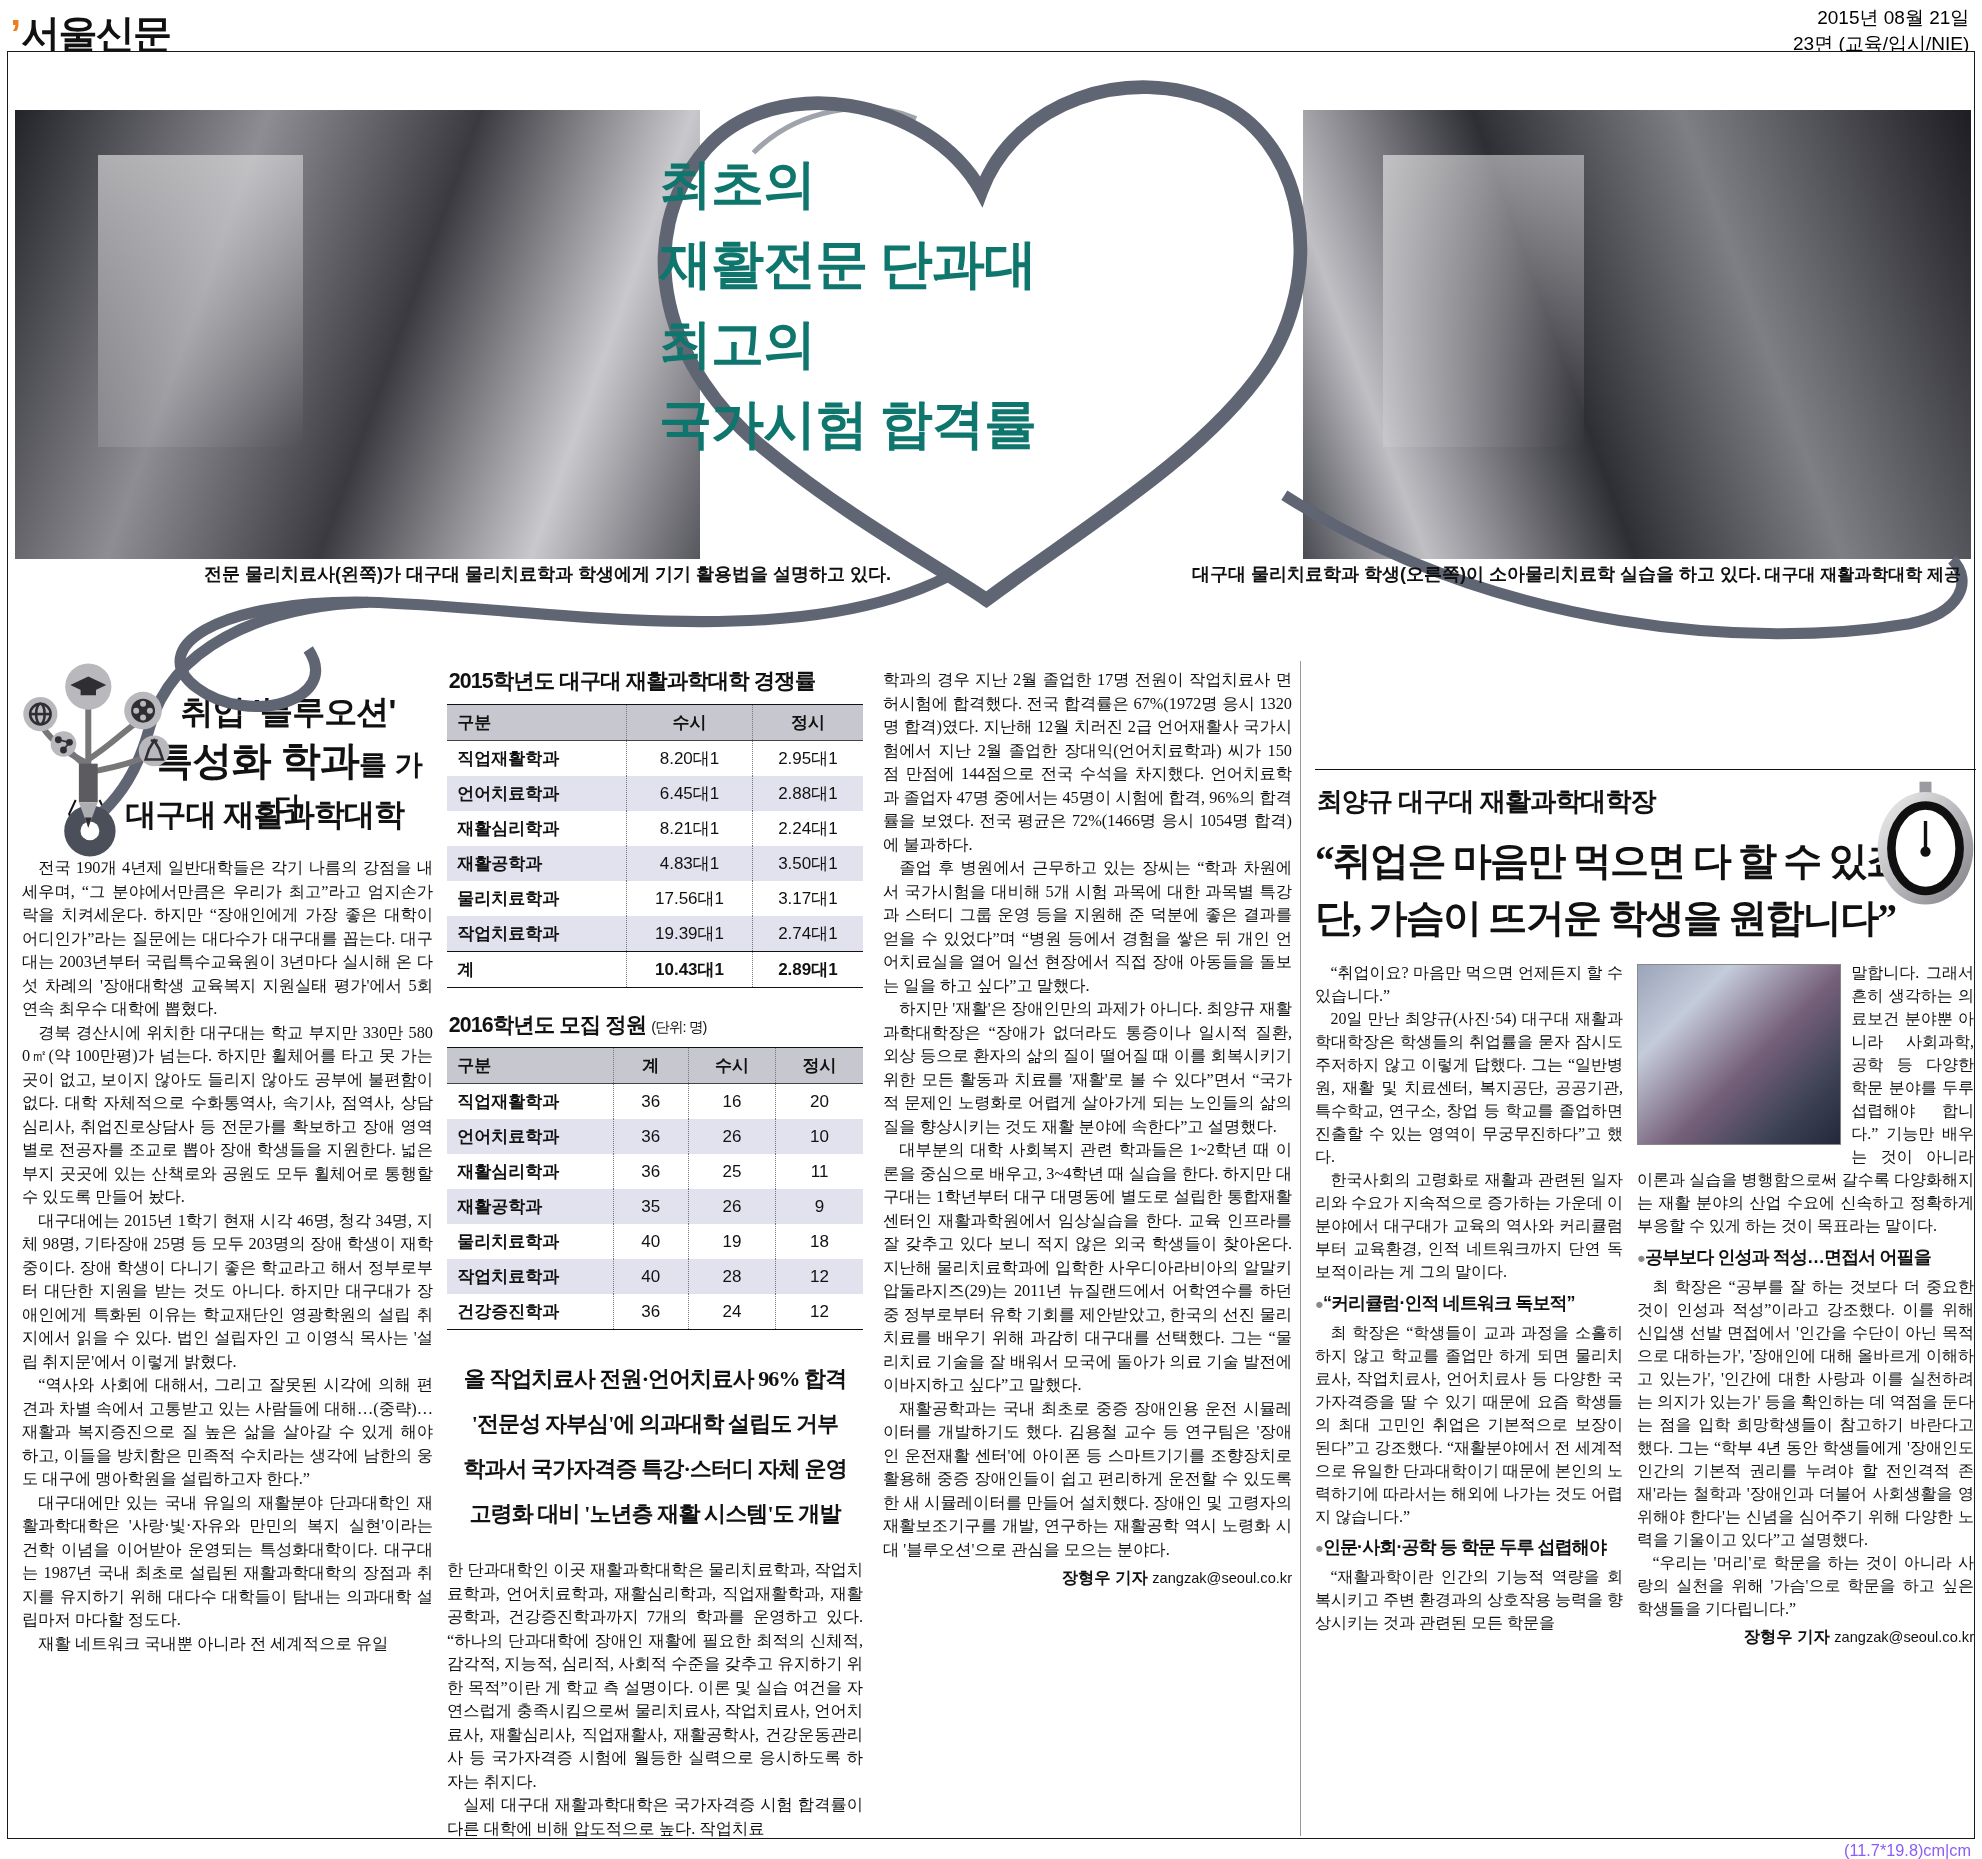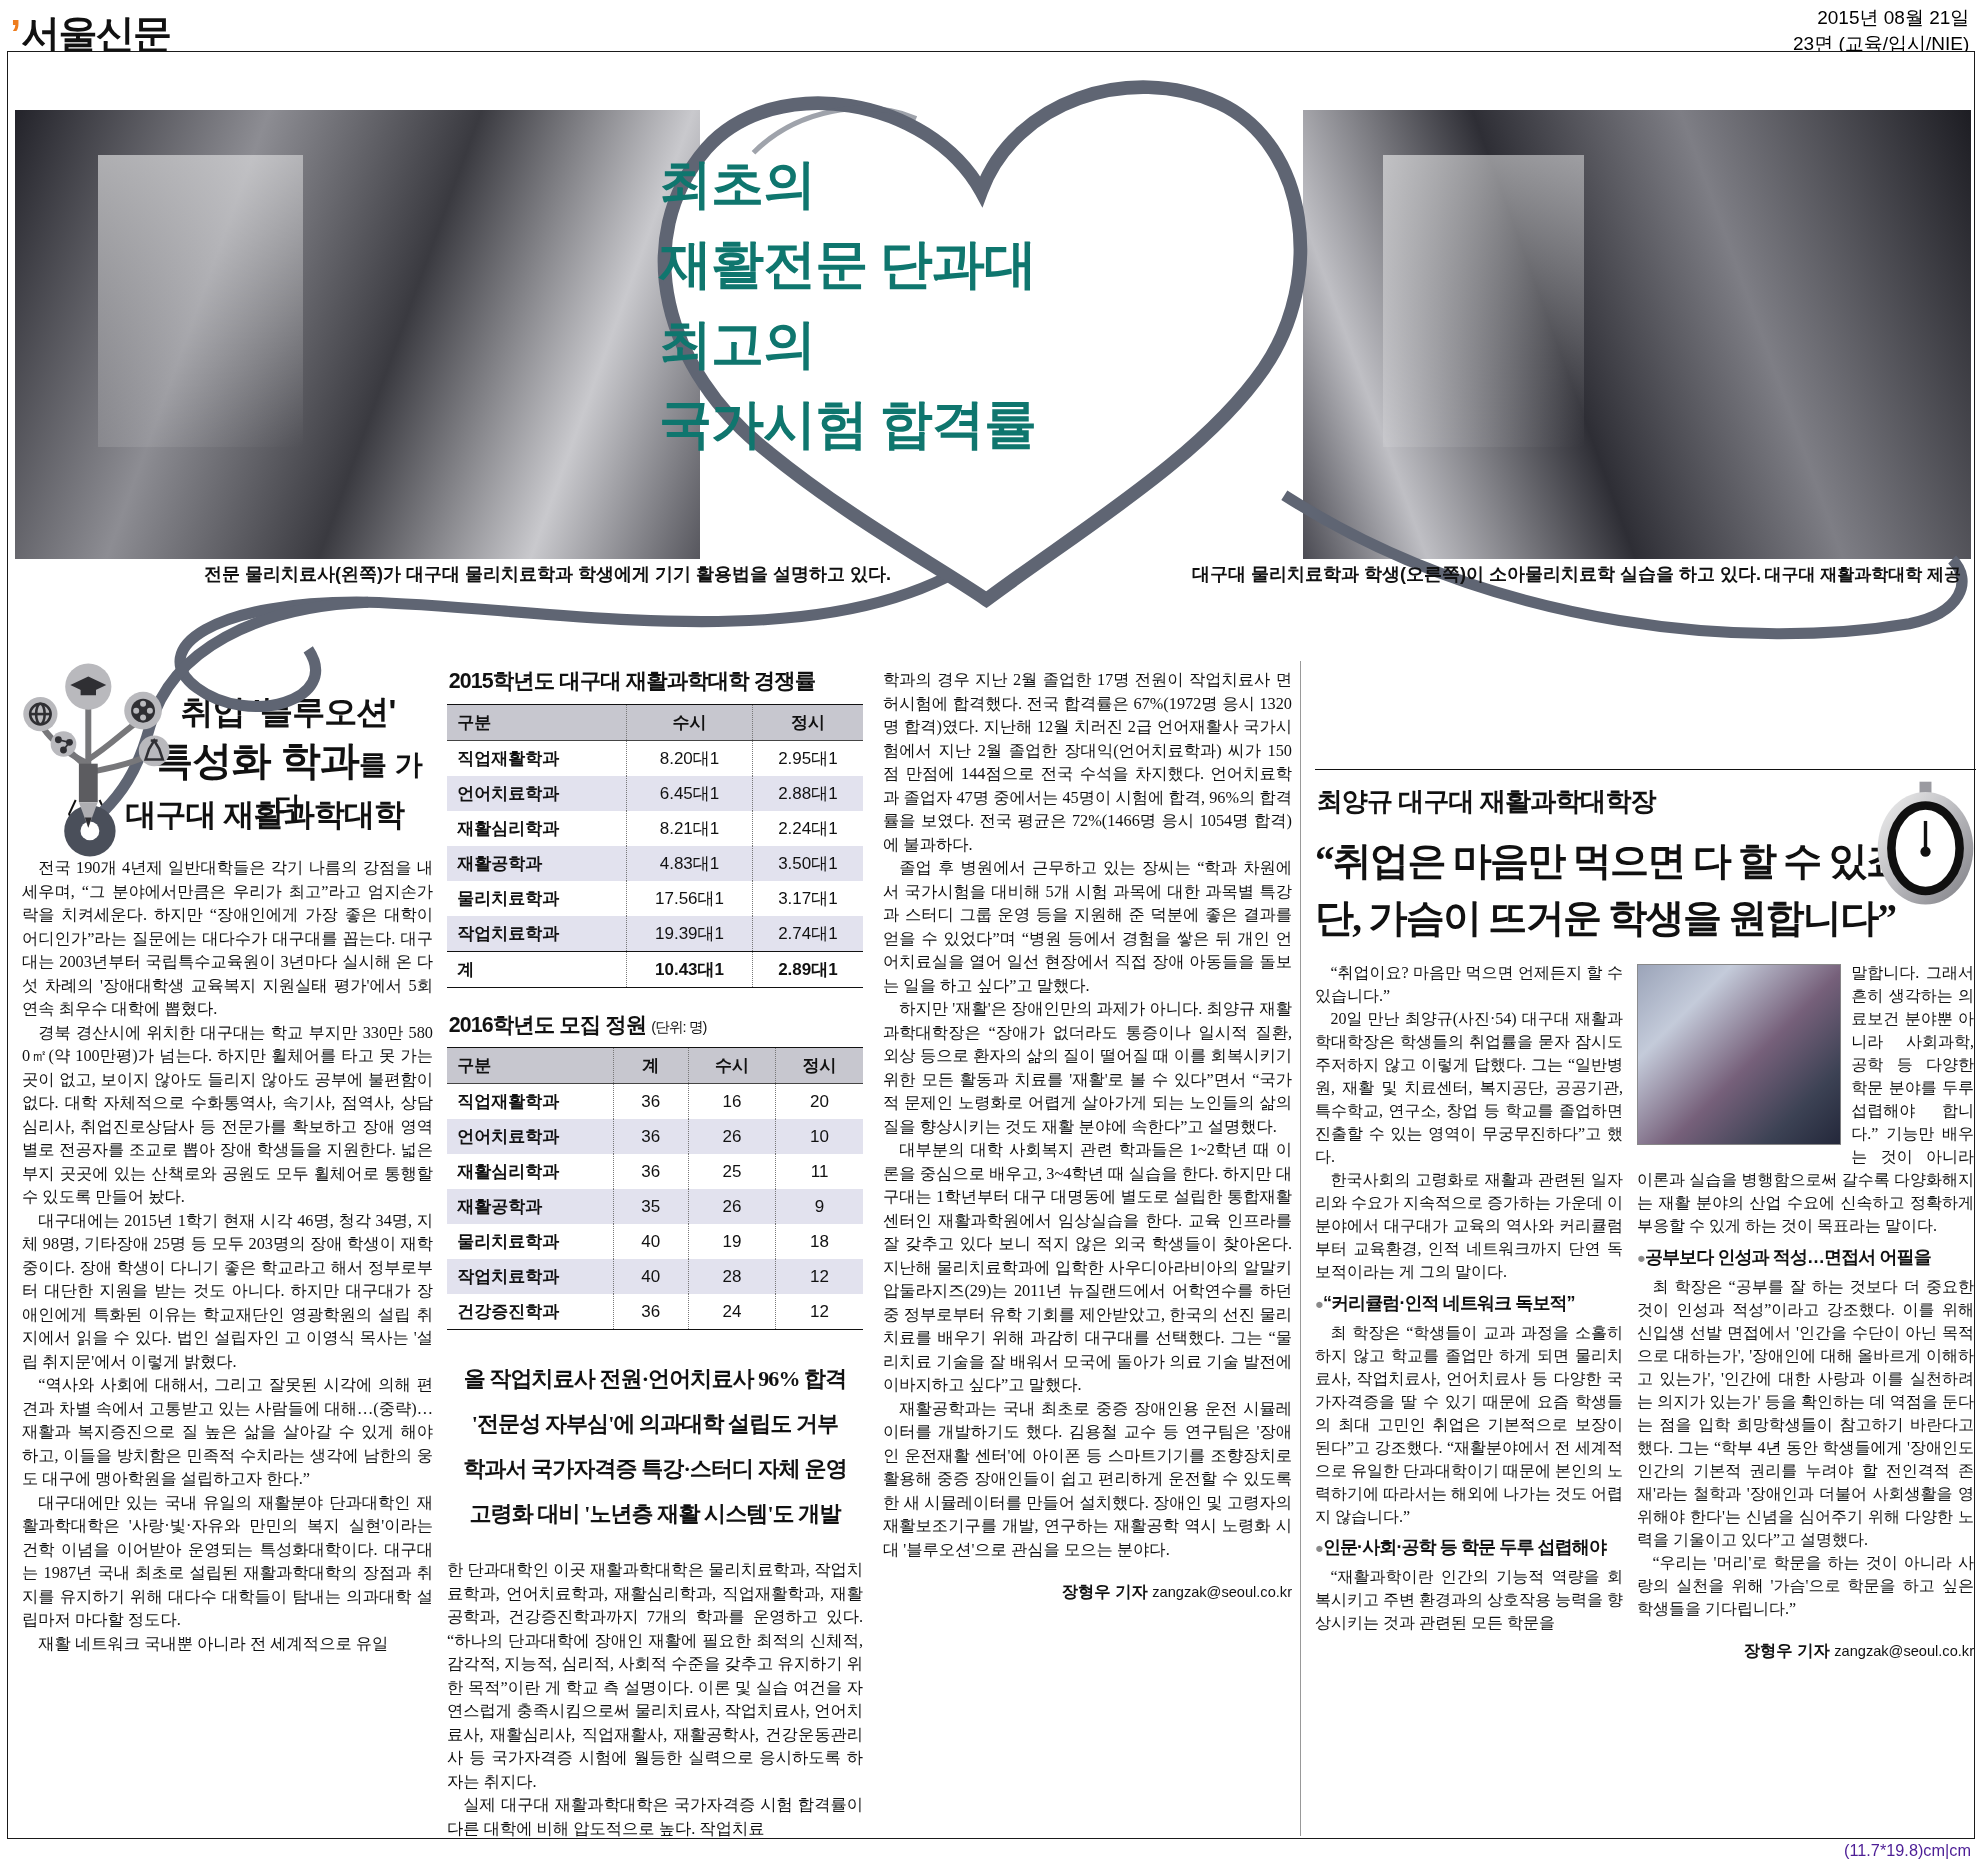--- a/index.html
+++ b/index.html
@@ -43,21 +43,21 @@
   .series-l2 .small{font-size:28px;}
   .series-l3{left:22px;top:794px;width:409px;text-align:center;font-size:31px;font-weight:bold;letter-spacing:-0.9px;}
 
   
   .bodycol{font-family:"Liberation Serif","DejaVu Serif",serif;font-size:16.3px;line-height:23.5px;
            text-align:justify;word-break:break-all;}
   .bodycol p{margin:0;text-indent:16.3px;}
   .bodycol p.flush{text-indent:0;}
   .col1{left:22px;top:856px;width:411px;}
   .col3{left:883px;top:668px;width:409px;}
-  .reporter{text-align:right;font-weight:bold;font-size:16.3px;margin-top:19px;
+  .reporter{text-align:right;font-weight:bold;font-size:16.3px;margin-top:5px;
             font-family:"Liberation Sans","DejaVu Sans",sans-serif;}
   .reporter .mail{font-weight:normal;font-size:14.6px;}
 
   
   .col2{left:447px;top:666px;width:416px;}
   .tbl-title{font-size:21.4px;font-weight:bold;margin:0 0 8.6px 1.7px;letter-spacing:-0.9px;}
   .tbl-title .unit{font-size:14.6px;font-weight:normal;}
   table.paper{width:100%;border-collapse:collapse;font-size:17px;
       border-top:1.7px solid #111;border-bottom:1.7px solid #111;}
   table.paper th{background:#c7c7cf;font-weight:bold;padding:6px 6.8px;border-bottom:0.9px solid #444;}
@@ -86,21 +86,21 @@
   .iv-col p.flush{text-indent:0;}
   .iv-left{left:1315px;top:961px;width:308px;}
   .iv-right{left:1637px;top:961px;width:337px;}
   .iv-sec{font-family:"Liberation Sans","DejaVu Sans",sans-serif;font-size:18px;font-weight:bold;
       margin:8.6px 0 5.1px;letter-spacing:-0.9px;text-indent:0 !important;}
   .iv-sec .dot{color:#8a8a8a;font-size:14.6px;}
   .dean-photo{float:left;width:204px;height:181px;margin:3.4px 10.3px 5.1px 0;
       background:linear-gradient(135deg,#9aa3b8 0%,#c4cbda 25%,#76607a 55%,#3c4254 80%,#23273a 100%);
       box-shadow:inset 0 0 0 0.9px #888;}
 
-  .size-note{right:12px;top:1841px;font-size:16.3px;color:#4c1d95;}
+  .size-note{right:12px;top:1841px;font-size:16.3px;color:#8b5cf6;}
 </style>
 </head>
 <body>
 
 <div id="page">
 
   <div class="abs masthead"><span class="logo-mark">’</span><span>서울신문</span></div>
   <div class="abs dateblock">
     <div>2015년 08월 21일</div>
     <div>23면 (교육/입시/NIE)</div>

